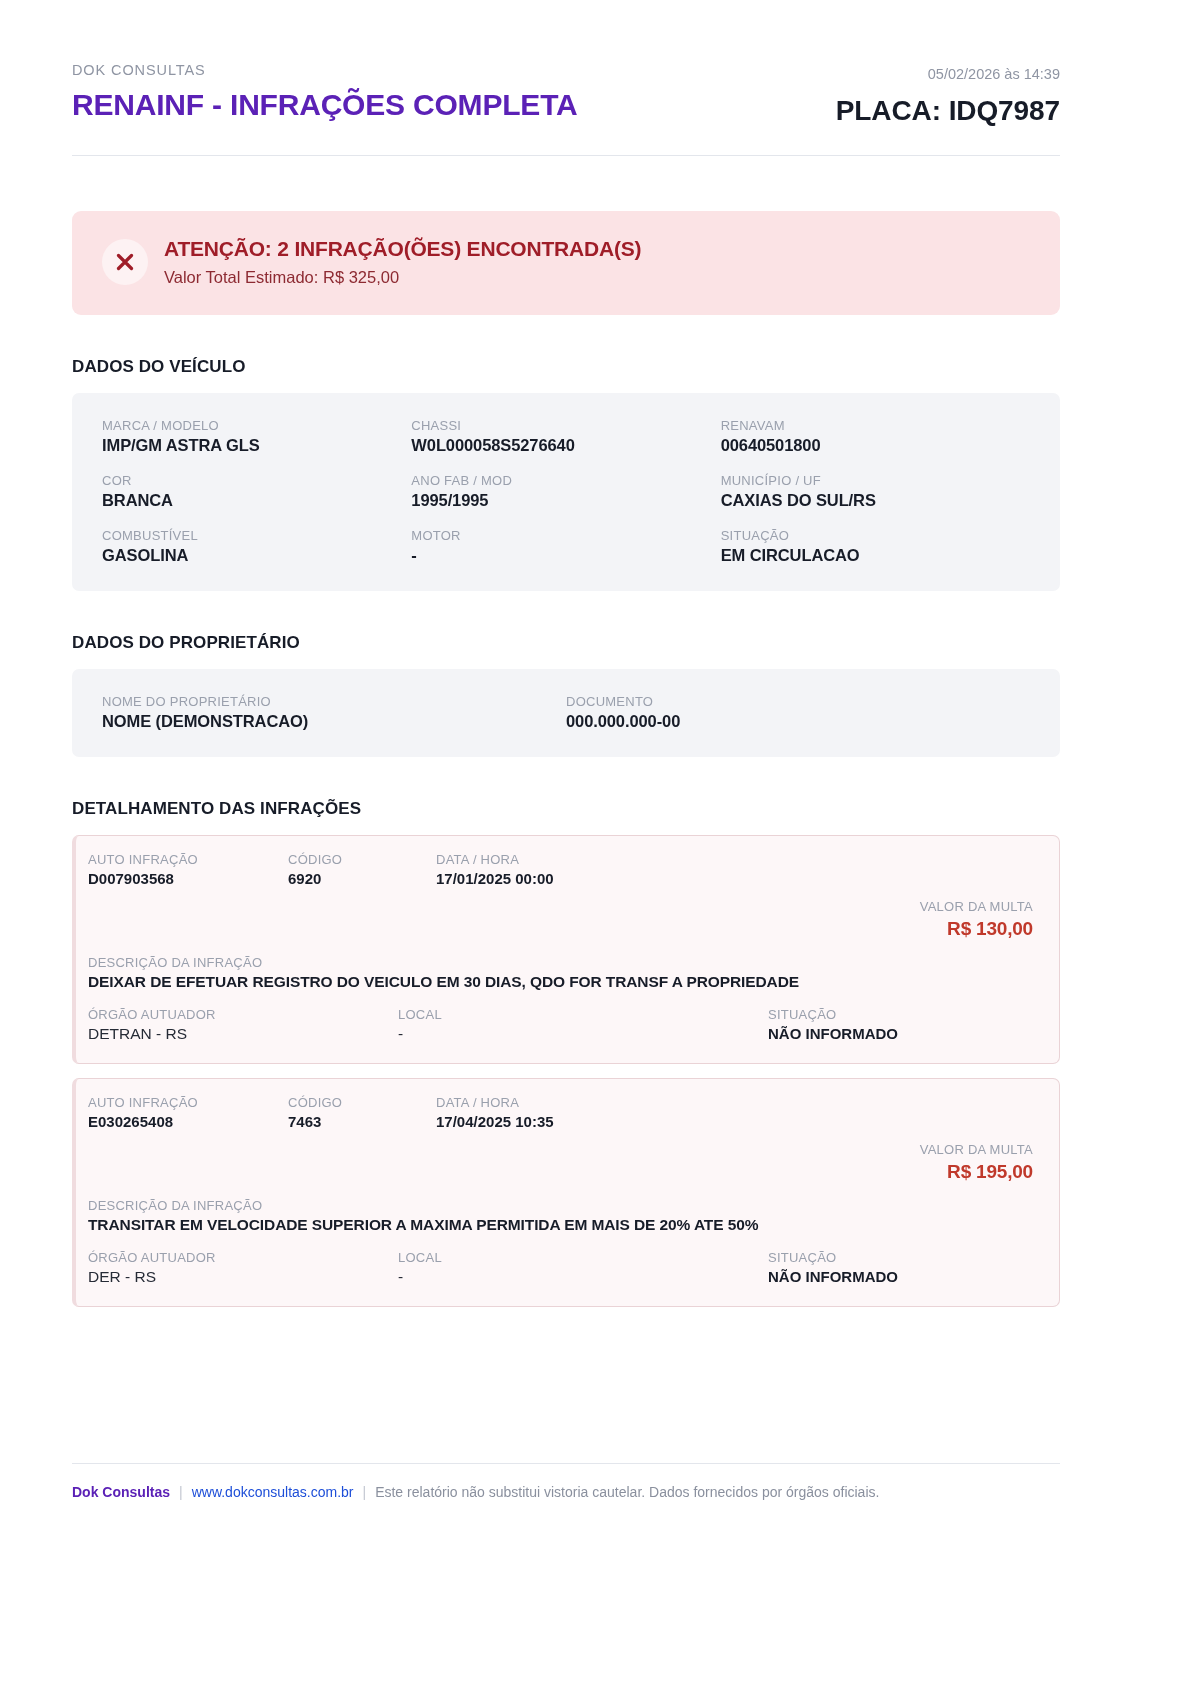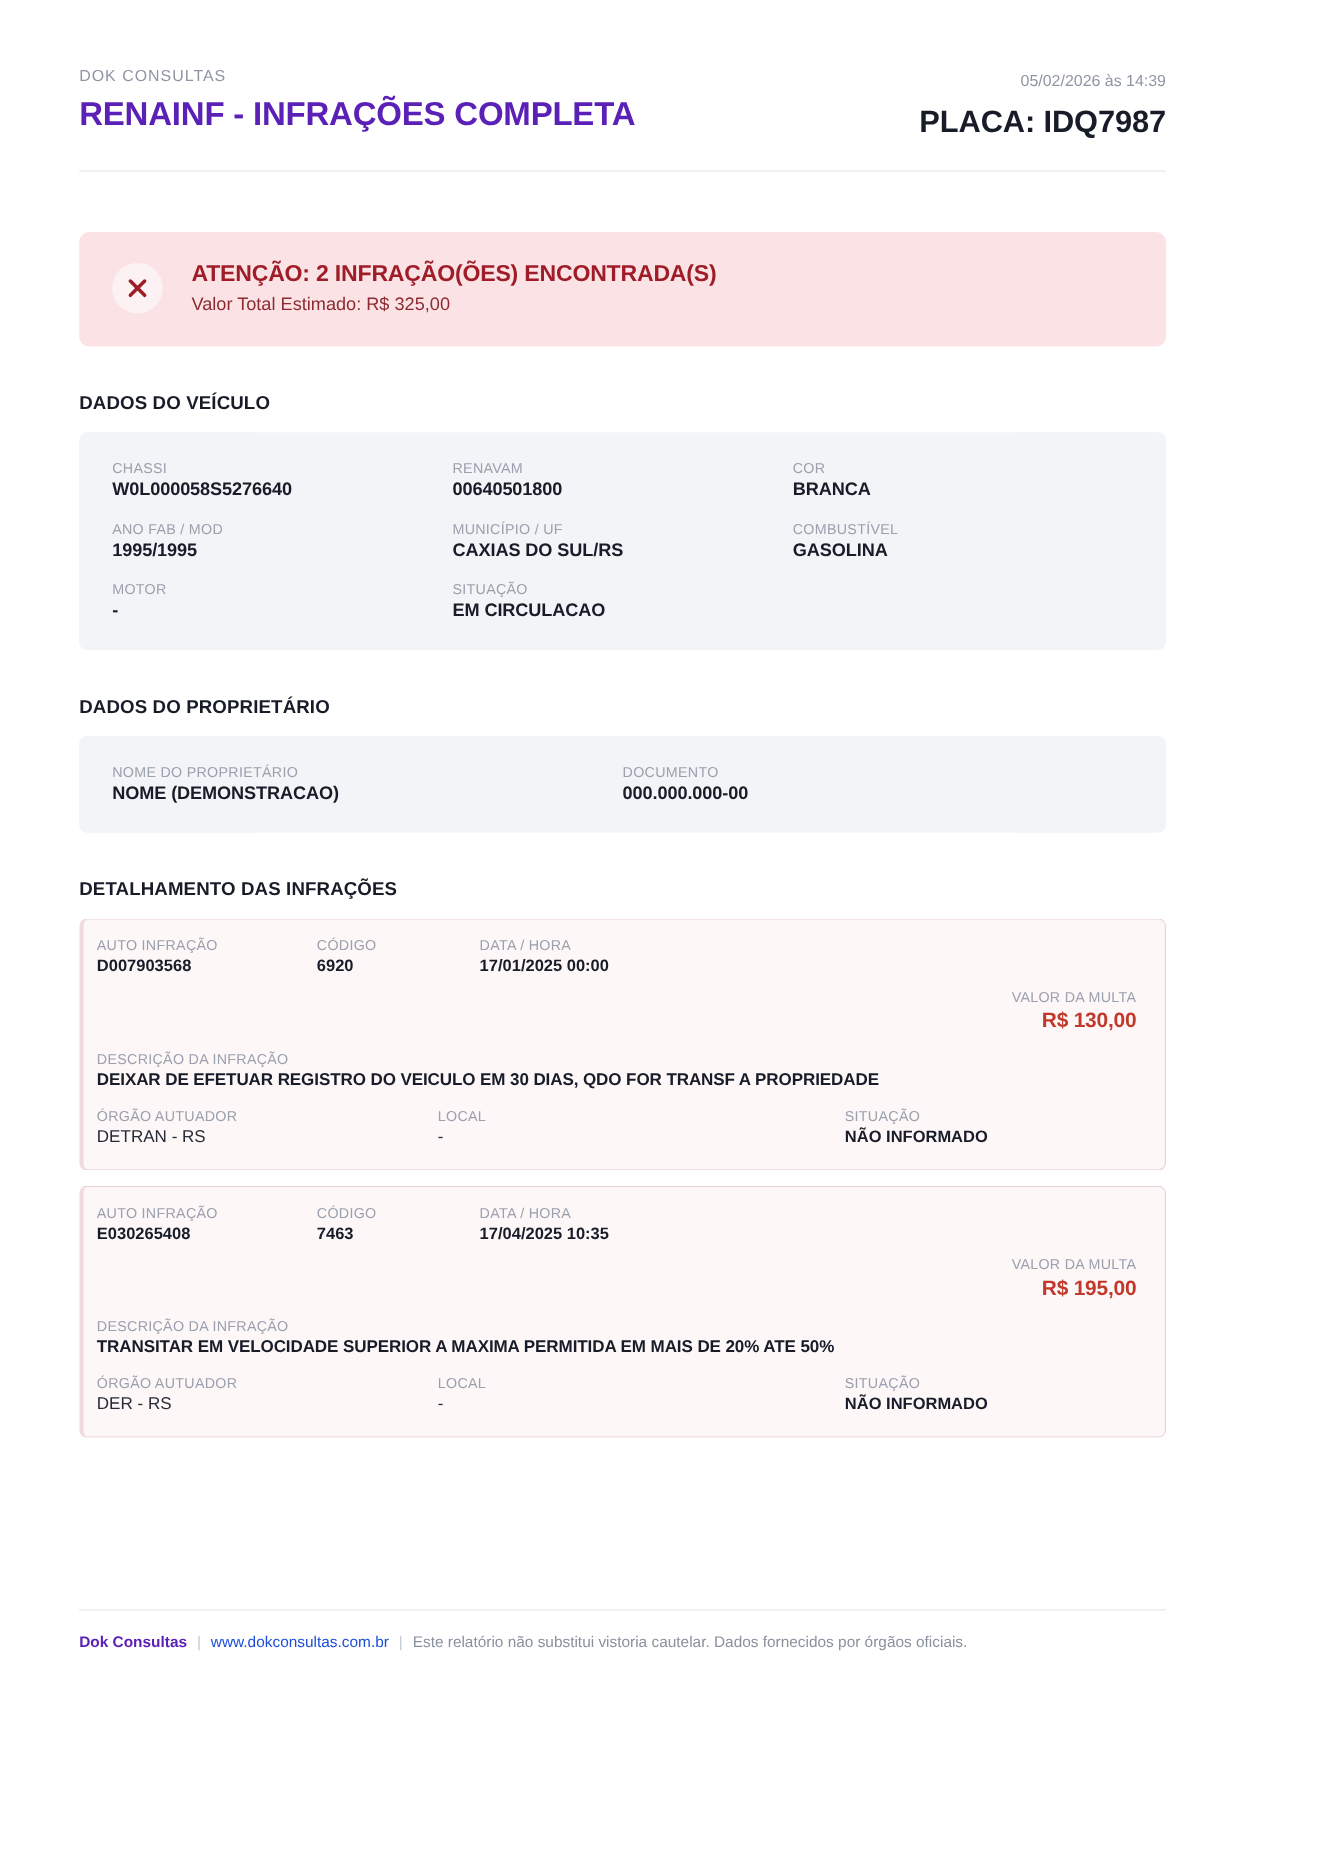--- a/index.html
+++ b/index.html
@@ -60,21 +60,21 @@
   }
 
   
   .alert {
     margin-top: 55px;
     background: #fbe3e5;
     border-radius: 9px;
     padding: 26px 30px 28px 30px;
     display: flex;
     align-items: center;
-    gap: 26px;
+    gap: 16px;
   }
   .alert-icon {
     width: 46px; height: 46px;
     flex: 0 0 46px;
     border-radius: 50%;
     background: #fdf2f3;
     display: flex;
     align-items: center;
     justify-content: center;
   }
@@ -230,20 +230,24 @@
     <div>
       <div class="alert-title">ATENÇÃO: 2 INFRAÇÃO(ÕES) ENCONTRADA(S)</div>
       <div class="alert-sub">Valor Total Estimado: R$ 325,00</div>
     </div>
   </div>
 
   <div class="section-title">DADOS DO VEÍCULO</div>
   <div class="panel">
     <div class="grid3">
       <div class="field">
+        <div class="field-label">MARCA / MODELO</div>
+        <div class="field-value">IMP/GM ASTRA GLS</div>
+      </div>
+      <div class="field">
         <div class="field-label">CHASSI</div>
         <div class="field-value">W0L000058S5276640</div>
       </div>
       <div class="field">
         <div class="field-label">RENAVAM</div>
         <div class="field-value">00640501800</div>
       </div>
       <div class="field">
         <div class="field-label">COR</div>
         <div class="field-value">BRANCA</div>

